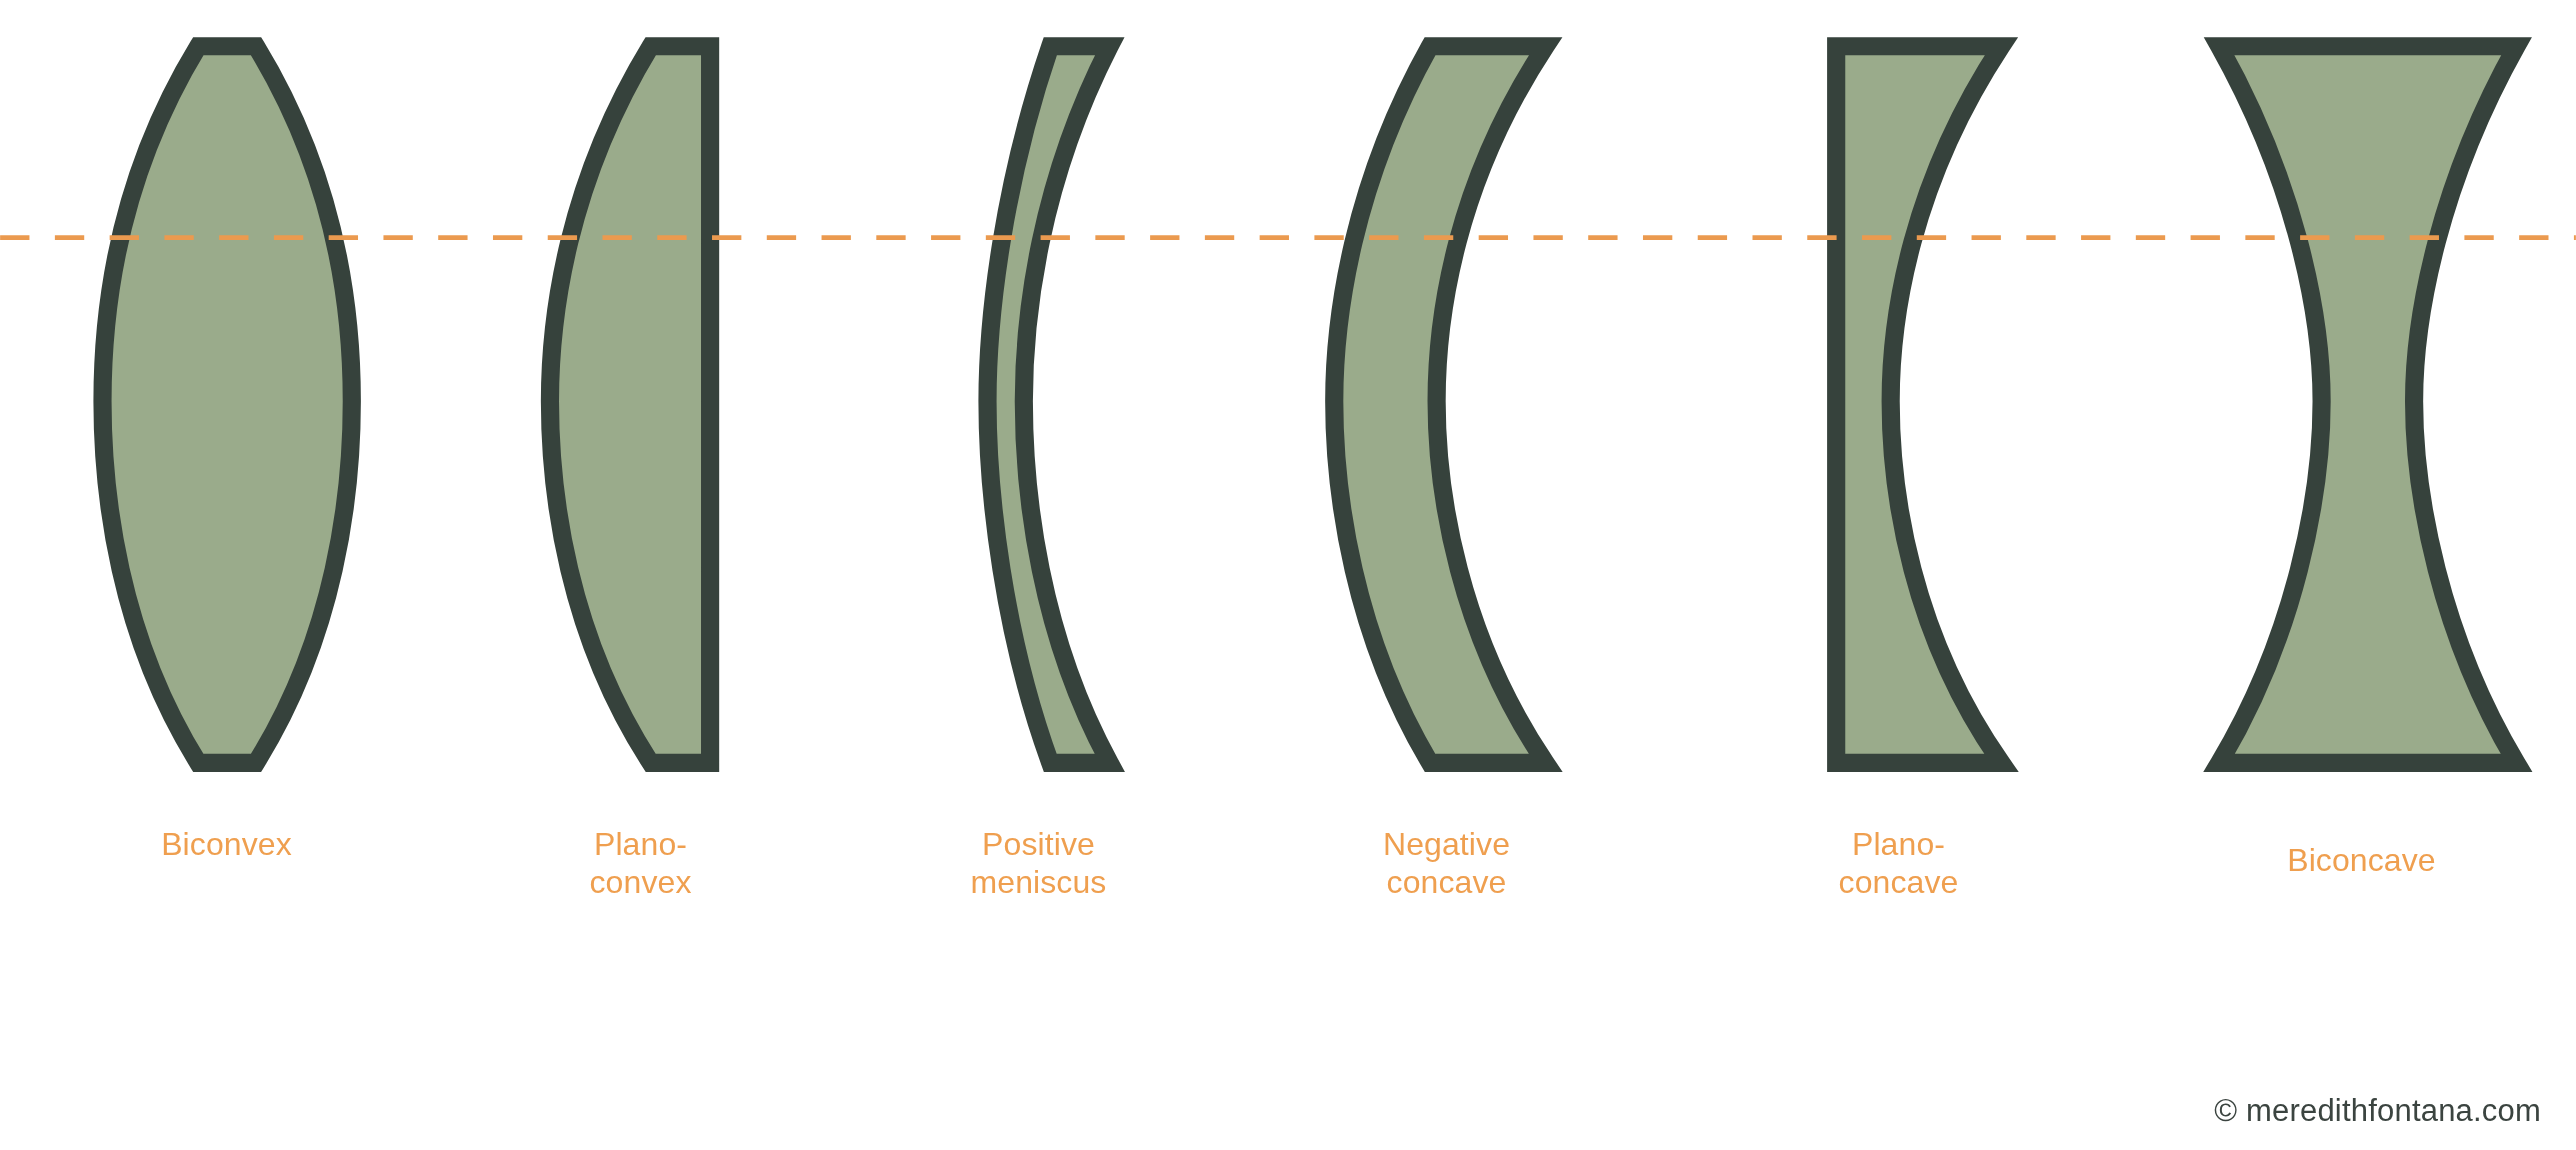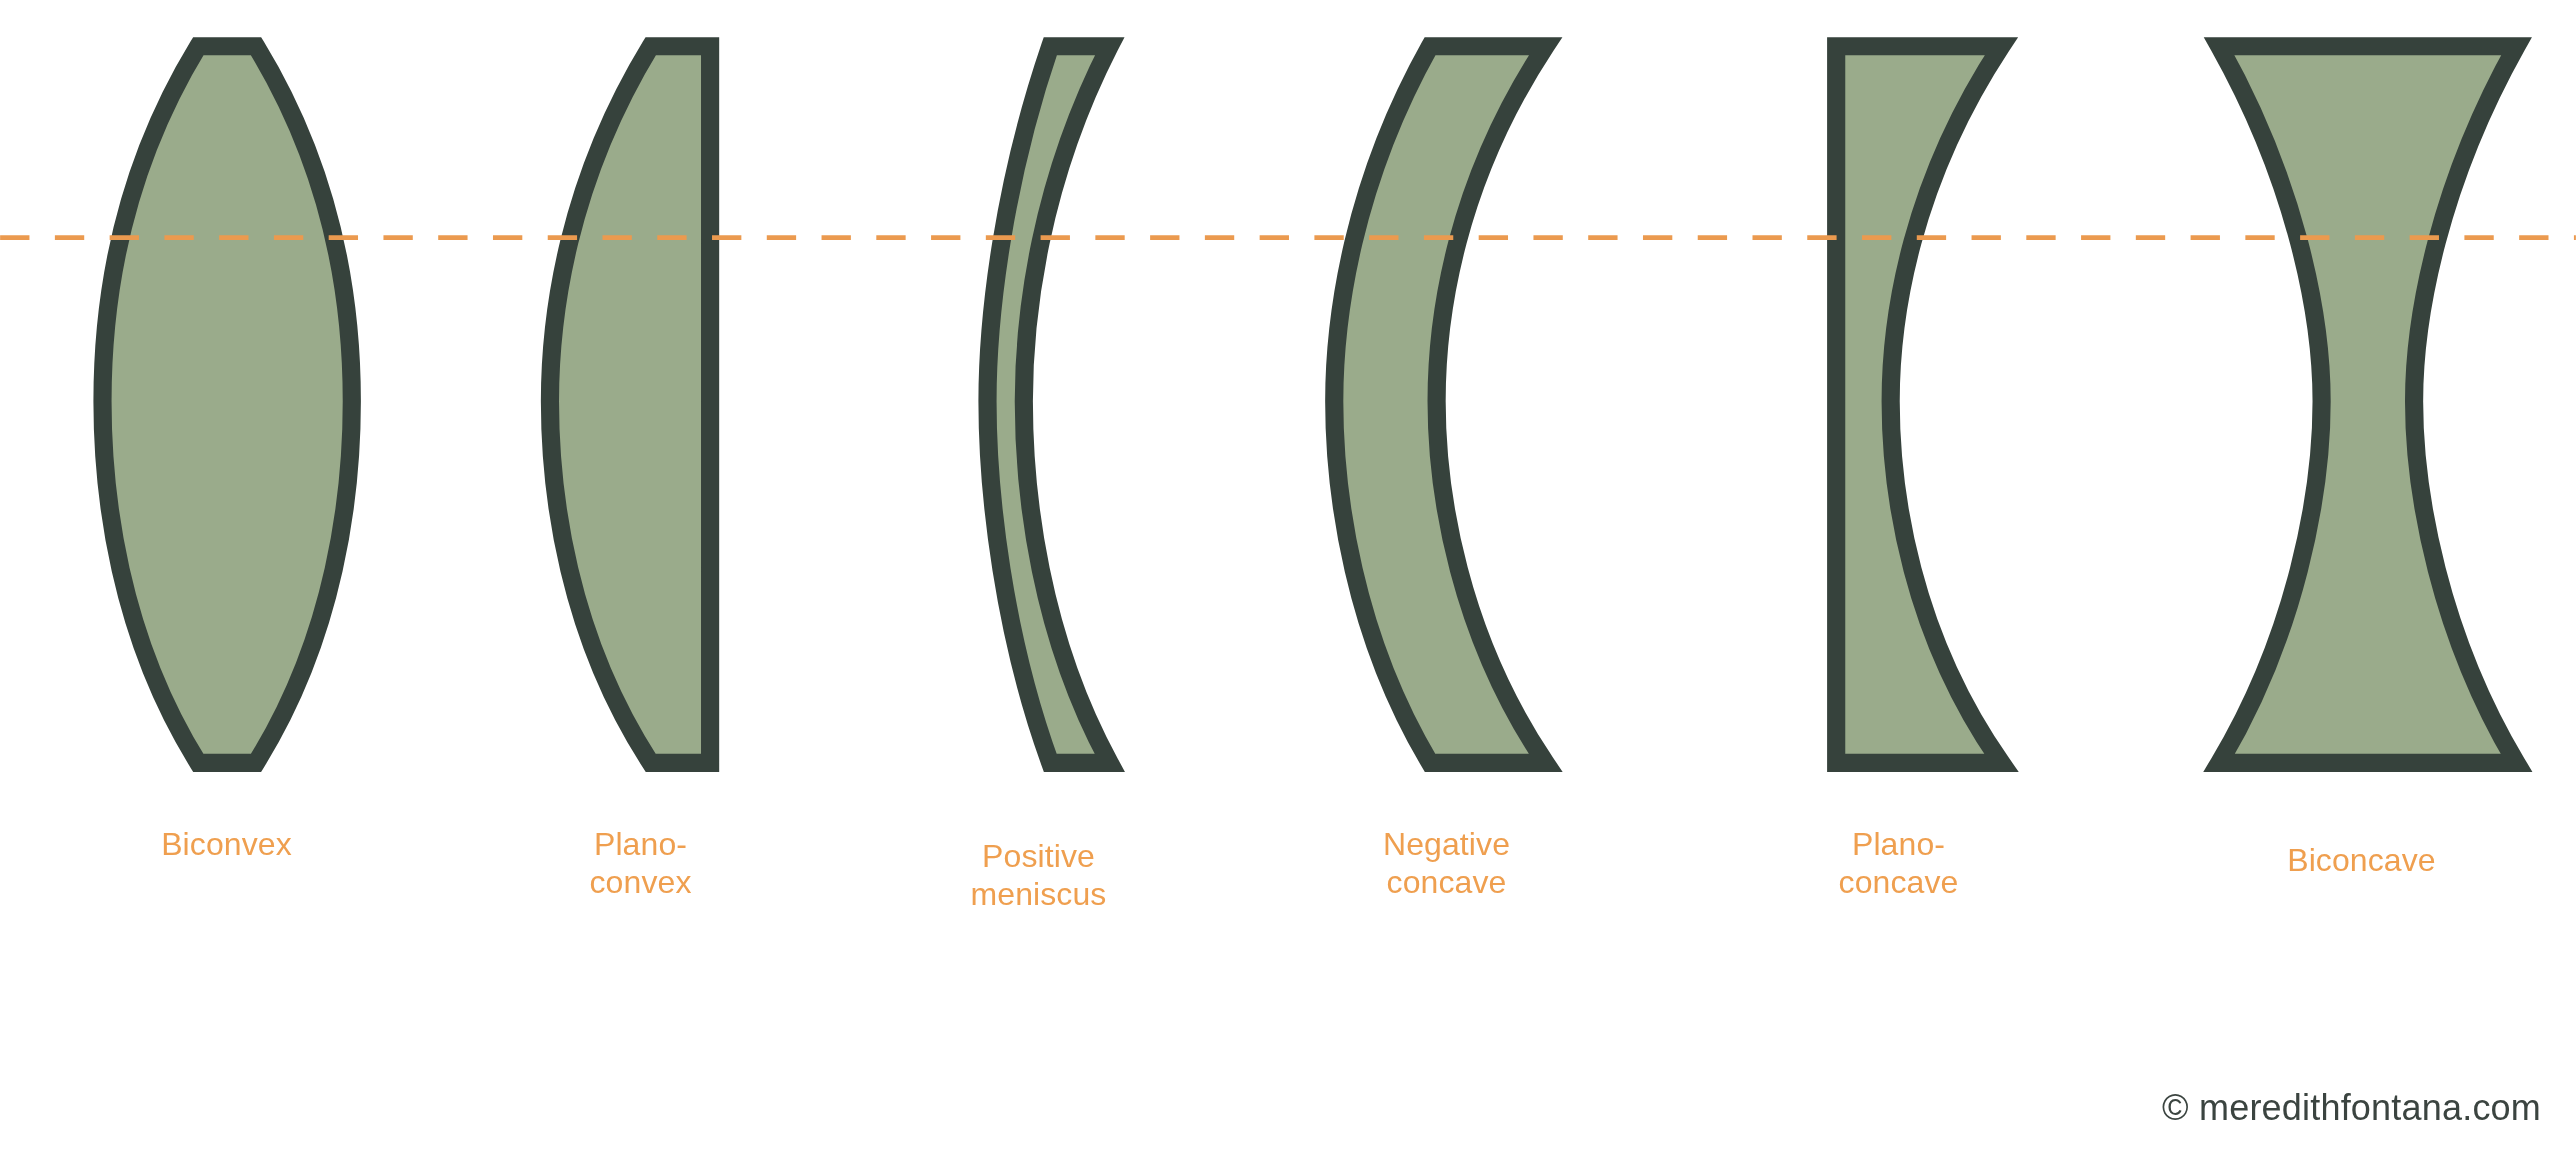--- a/index.html
+++ b/index.html
@@ -45,21 +45,21 @@
     text-align: center;
     white-space: pre-line;
     letter-spacing: 0.1px;
   }
   .credit {
     position: absolute;
     right: 35px;
     bottom: 21.5px;
     color: #3b4440;
     font-family: "Liberation Sans", sans-serif;
-    font-size: 36px;
+    font-size: 31px;
     letter-spacing: 0.2px;
     white-space: nowrap;
   }
 </style>
 </head>
 <body>
 
 <div id="stage">
 
   <svg id="lens-svg" viewBox="0 0 2634 1176">
@@ -75,21 +75,21 @@
       </g>
     <g id="axis-group">
         <line x1="0" x2="2634" y1="243" y2="243" stroke="#eb9a4f" stroke-width="5" stroke-dasharray="30 26"></line>
       </g>
   </svg>
 
   <div class="label-row" id="label-row">
       <div class="lens-label" style="position: absolute; width: 293px; left: 80px; top: 0px;">Biconvex</div>
       <div class="lens-label" style="position: absolute; width: 293px; left: 494px; top: 0px;">Plano-
 convex</div>
-      <div class="lens-label" style="position: absolute; width: 293px; left: 892px; top: 12px;">Positive
+      <div class="lens-label" style="position: absolute; width: 293px; left: 892px; top: 0px;">Positive
 meniscus</div>
       <div class="lens-label" style="position: absolute; width: 293px; left: 1300px; top: 0px;">Negative
 concave</div>
       <div class="lens-label" style="position: absolute; width: 293px; left: 1752px; top: 0px;">Plano-
 concave</div>
       <div class="lens-label" style="position: absolute; width: 293px; left: 2215px; top: 16px;">Biconcave</div>
     </div>
 
   <div class="credit">© meredithfontana.com</div>
 

